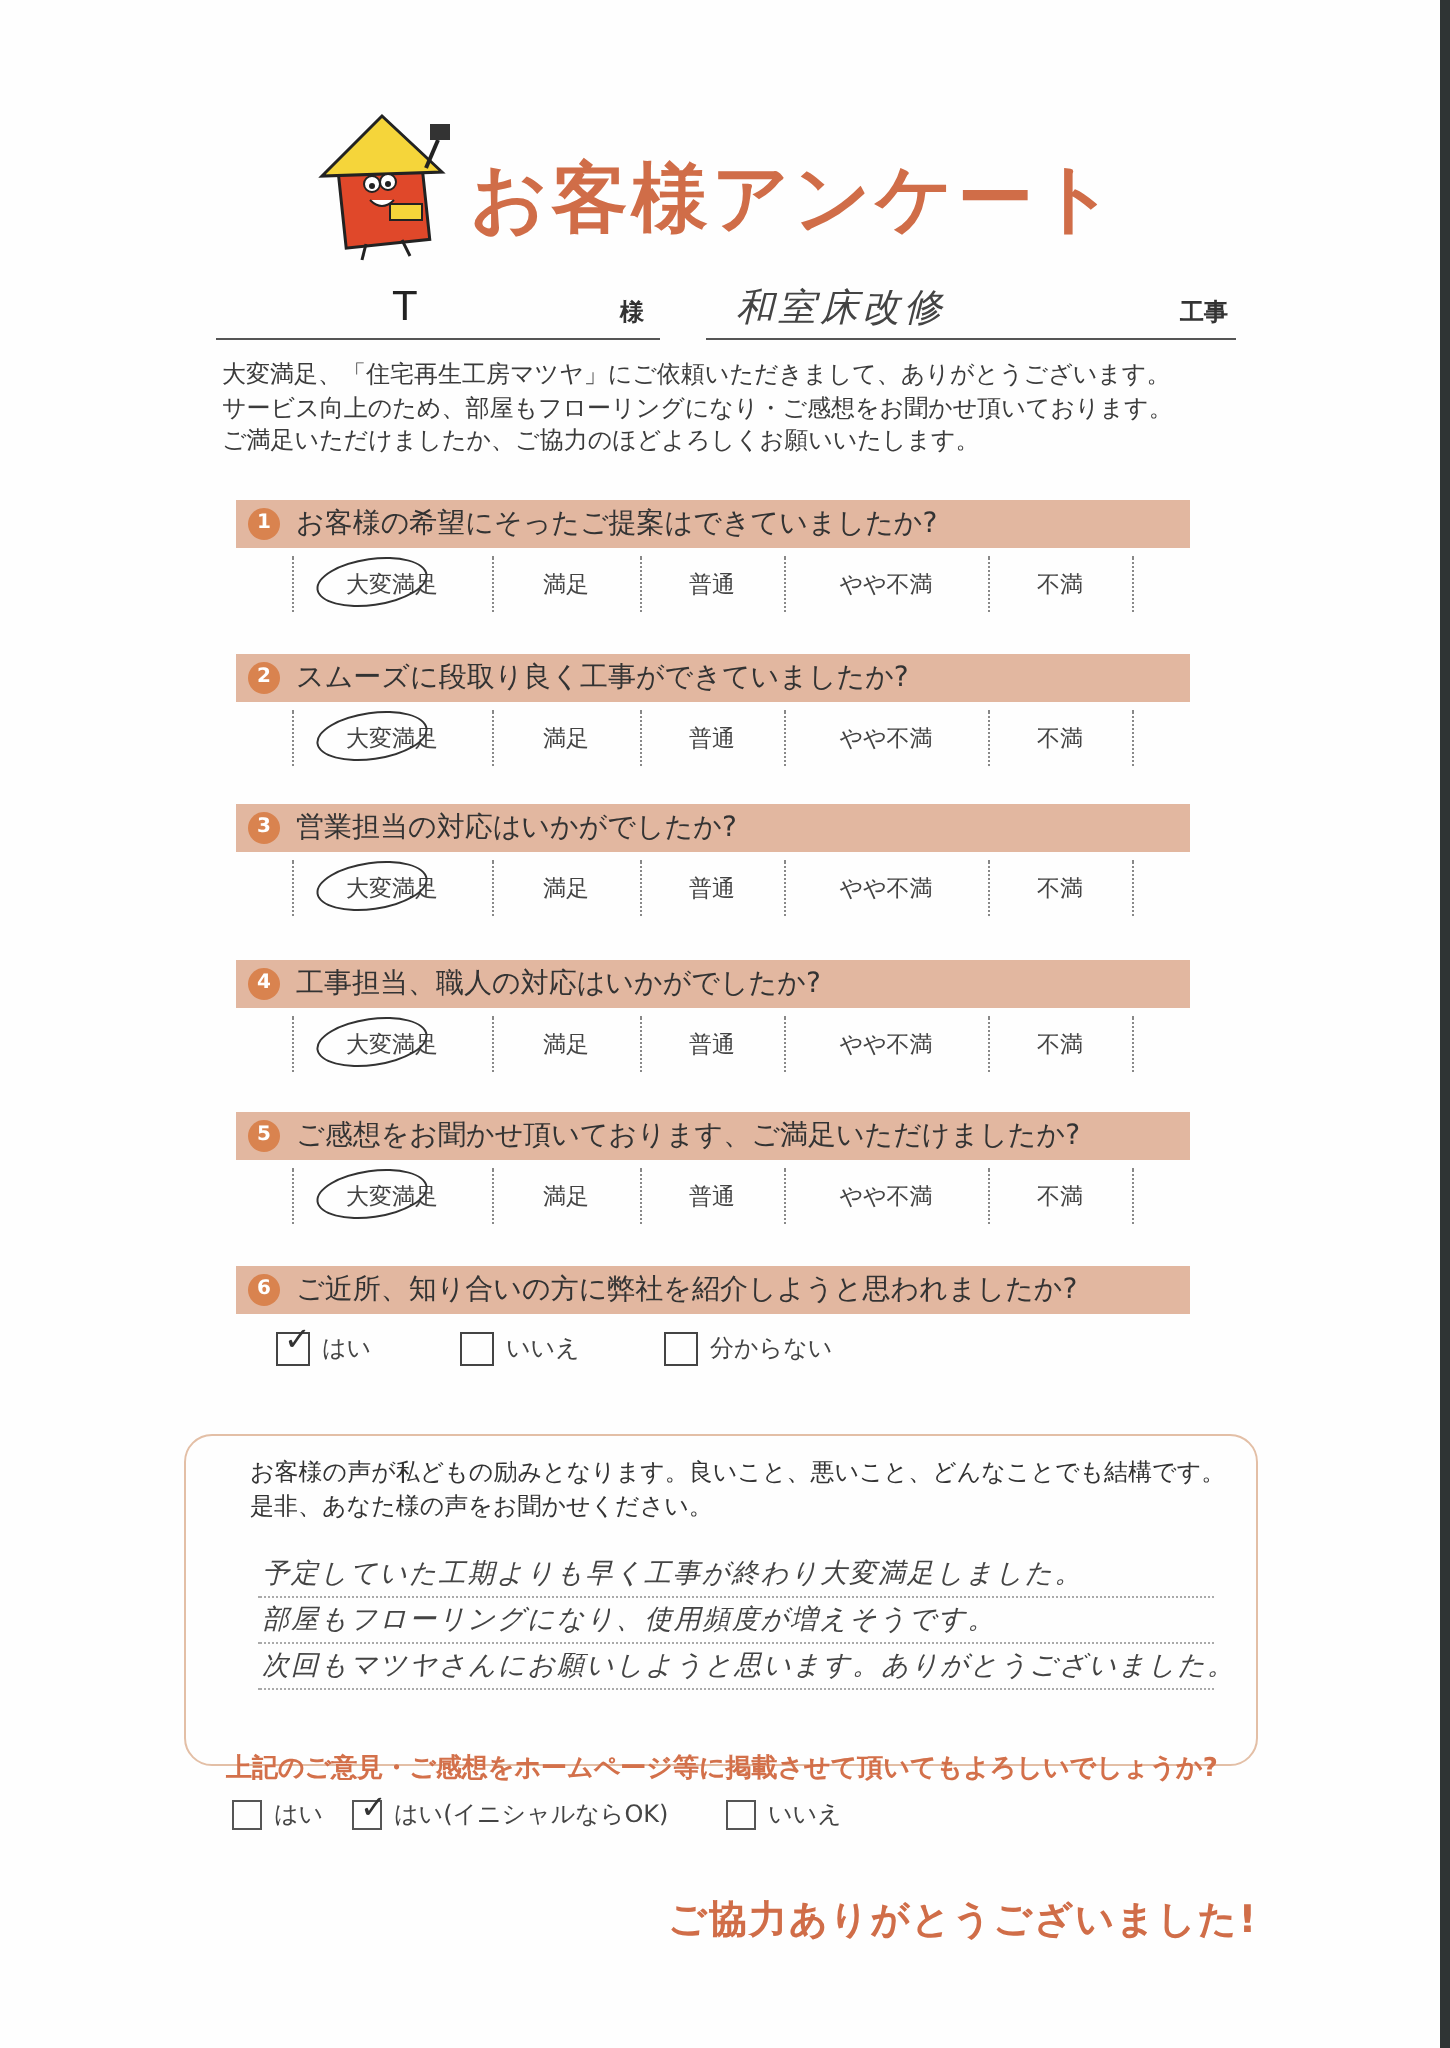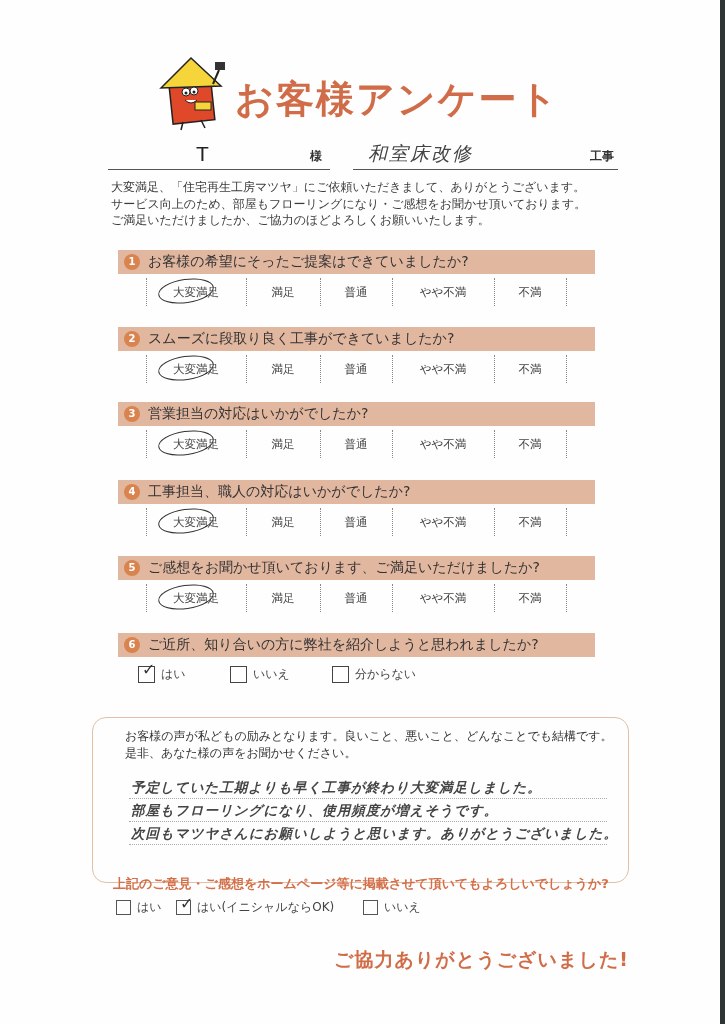--- a/index.html
+++ b/index.html
@@ -30,21 +30,21 @@
   .divider { position: absolute; top: 2px; width: 0; height: 28px; border-left: 1px dotted #888; }
   .circle { position: absolute; left: 12px; top: 3px; width: 56px; height: 24px; border: 1.4px solid #333; border-radius: 50%; transform: rotate(-8deg); }
 
   .chk-row { position: absolute; left: 138px; top: 664px; width: 320px; height: 22px; }
   .chk { position: absolute; top: 0; height: 20px; display: flex; align-items: center; font-size: 12px; color: #444; }
   .box { width: 17px; height: 17px; border: 1.4px solid #444; margin-right: 6px; position: relative; }
   .tick { position: absolute; left: 3px; top: -5px; font-size: 16px; color: #333; line-height: 1; }
 
   .voice { position: absolute; left: 92px; top: 700px; width: 537px; height: 166px; border: 1.5px solid #e3bfa6; border-radius: 14px; margin-top: 17px; }
   .voice-prompt { position: absolute; left: 32px; top: 10px; font-size: 12px; line-height: 17px; color: #333; }
-  .voice-lines { position: absolute; left: 36px; top: 58px; width: 478px; font-weight: bold; }
+  .voice-lines { position: absolute; left: 36px; top: 58px; width: 478px; }
   .voice-line { height: 23px; border-bottom: 1px dotted #aaa; font-size: 13.5px; color: #444; font-family: "DejaVu Serif", serif; font-style: italic; line-height: 22px; white-space: nowrap; letter-spacing: 1px; padding-left: 2px; }
 
   .publish-q { position: absolute; left: 113px; top: 875px; font-size: 13px; font-weight: bold; color: #d3704a; white-space: nowrap; }
   .pub-row { position: absolute; left: 116px; top: 899px; width: 320px; height: 20px; }
   .pub-opt { position: absolute; top: 0; display: flex; align-items: center; font-size: 12px; color: #444; white-space: nowrap; }
   .pub-box { width: 15px; height: 15px; border: 1.3px solid #555; margin-right: 6px; position: relative; }
 
   .thanks { position: absolute; left: 334px; top: 947px; font-size: 19px; font-weight: bold; color: #d06d48; letter-spacing: 1px; white-space: nowrap; }
 </style>
 </head>

